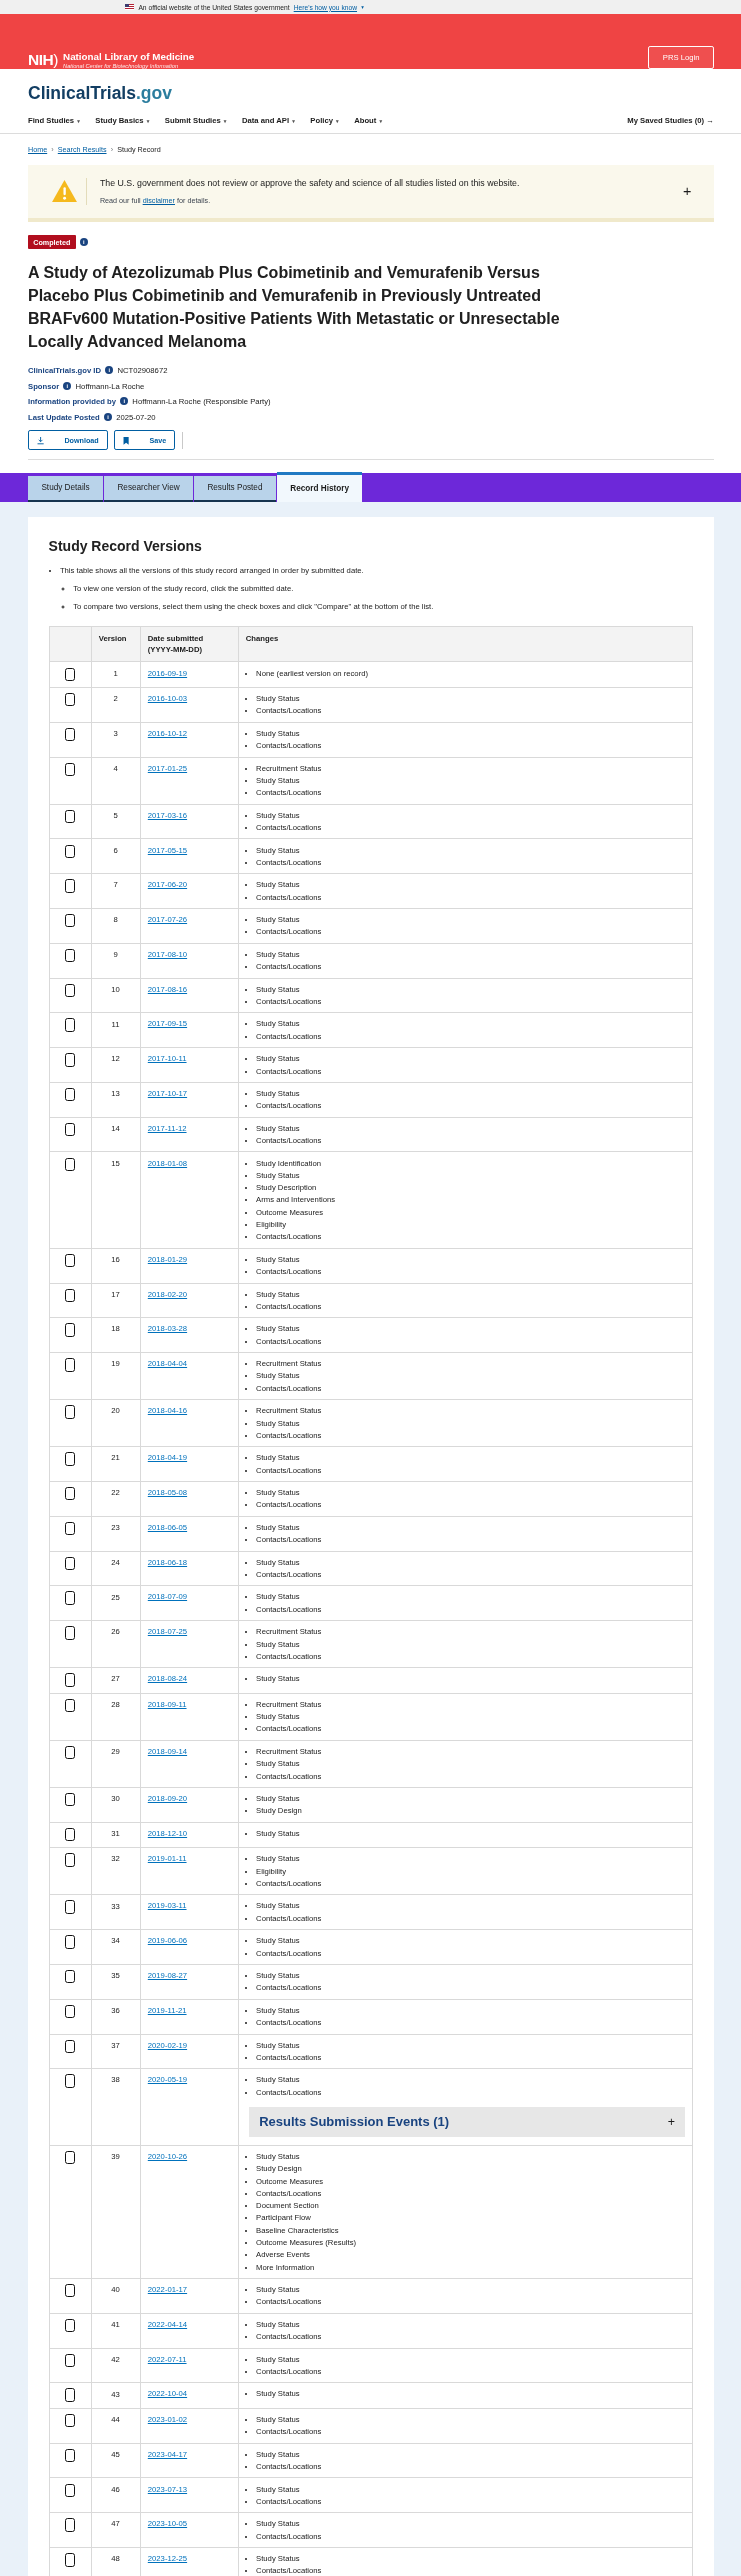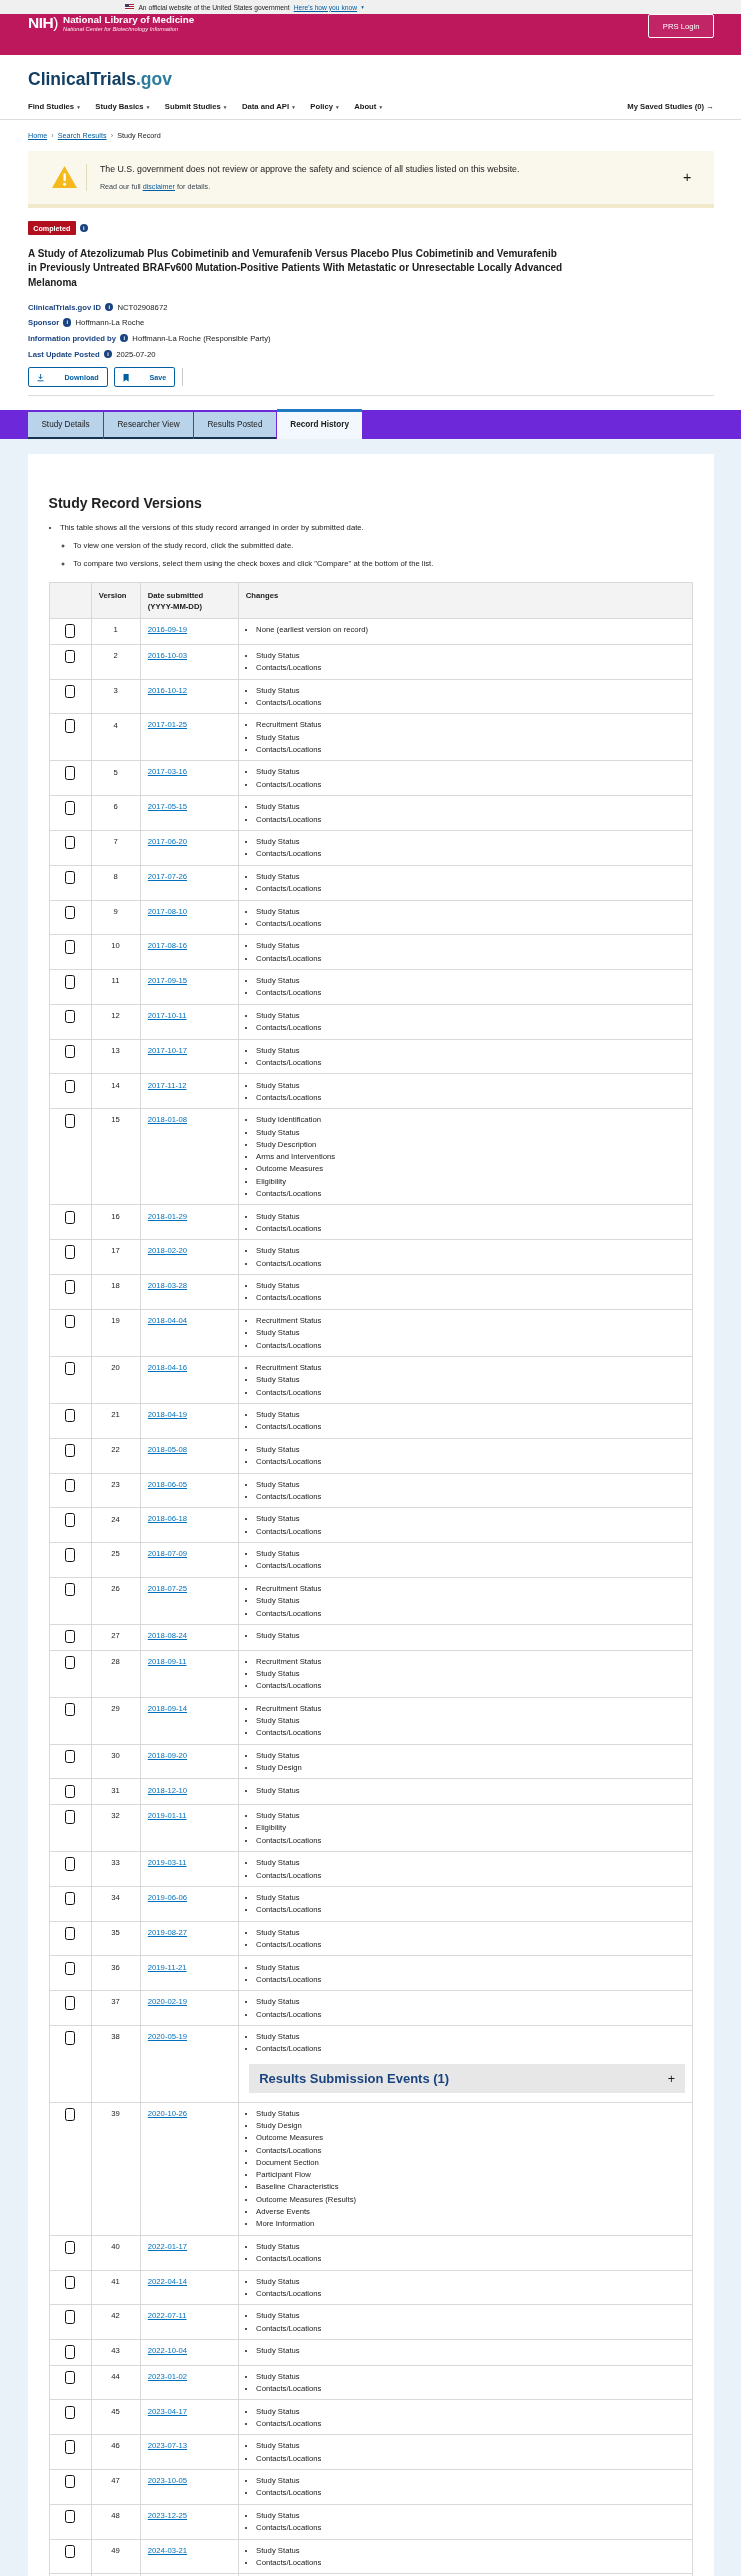--- a/index.html
+++ b/index.html
@@ -6,21 +6,21 @@
   html,body { width:742px; background:#fff; font-family:"Liberation Sans", sans-serif; color:#1b1b1b; }
 
   
   .gov-banner { background:#f0f0f0; height:14.4px; display:flex; align-items:center; padding-left:125px; font-size:6.7px; gap:4.1px; }
   .flag { width:9.3px; height:6.2px; position:relative; background:repeating-linear-gradient(#b22234 0 1px,#fff 1px 2.1px); flex:0 0 auto; }
   .flag::before { content:""; position:absolute; left:0; top:0; width:4.1px; height:3.1px; background:#3c3b6e; }
   .gov-banner a { color:#005ea2; }
   .caret { font-size:5.2px; color:#005ea2; }
 
   
-  .nlm-header { background:#be185d; height:41px; display:flex; align-items:flex-start; padding:0 28px; color:#fff; }
+  .nlm-header { background:#ef4444; height:55px; display:flex; align-items:flex-end; padding:0 28px; color:#fff; }
   .nih-mark { font-weight:800; font-size:15.5px; letter-spacing:-0.5px; color:#fff; margin-right:5.2px; }
   .nih-mark .paren { font-weight:400; }
   .nlm-titles .t1 { font-size:9.8px; font-weight:700; }
   .nlm-titles .t2 { font-size:5.7px; font-style:italic; opacity:.9; margin-top:1px; }
   .prs-btn { margin-left:auto; border:0.5px solid #fff; border-radius:2.1px; background:rgba(255,255,255,.06); color:#fff; font-size:7.7px; padding:6.2px 13.4px; cursor:pointer; }
 
   
   .site-head { padding:13.4px 28px 0 28px; border-bottom:0.5px solid #dcdcdc; }
   .ct-logo { font-size:17.5px; font-weight:800; color:#123e63; }
   .ct-logo .gov { color:#2b7d9e; font-weight:800; }
@@ -42,38 +42,38 @@
   .alert-body { padding-left:13.4px; flex:1; }
   .alert-title { font-size:8.8px; font-weight:400; }
   .alert-sub { font-size:7.2px; margin-top:7.2px; color:#3d4551; }
   .alert-sub a { color:#005ea2; }
   .alert-plus { font-size:14.4px; font-weight:300; padding:0 7.2px; cursor:pointer; }
 
   
   .status-row { margin-top:13.4px; display:flex; align-items:center; gap:4.1px; }
   .badge { background:#b10e1e; color:#fff; font-size:7.2px; font-weight:700; padding:2.6px 5.2px; border-radius:1px; }
   .info-i { display:inline-flex; width:8.2px; height:8.2px; border-radius:50%; background:#1a4480; color:#fff; font-size:5.7px; font-weight:700; align-items:center; justify-content:center; font-style:normal; }
-  .study-title { margin-top:11.3px; font-size:10px; font-weight:700; line-height:1.45; width:78%; color:#202020; }
+  .study-title { margin-top:11.3px; font-size:16px; font-weight:700; line-height:1.45; width:78%; color:#202020; }
   .meta { margin-top:12.4px; }
   .meta-row { display:flex; align-items:flex-start; gap:4.1px; margin-bottom:6.7px; font-size:7.7px; }
   .meta-label { color:#1a4480; font-weight:700; }
 
   .actions { margin-top:8.2px; border-bottom:0.5px solid #dcdcdc; padding-bottom:8.2px; display:flex; align-items:center; gap:6.2px; }
   .btn-outline { display:flex; align-items:flex-end; gap:20px; border:0.5px solid #005ea2; color:#005ea2; background:#fff; font-size:7.2px; font-weight:600; border-radius:2.1px; padding:4.6px 8.2px; cursor:pointer; }
   .v-div { width:0.5px; height:17.5px; background:#c9c9c9; }
 
   
   .tabs-band { margin-top:13.4px; background:#6d28d9; height:29px; display:flex; align-items:flex-end; padding-left:28px; }
   .tab { font-size:8.2px; padding:7.7px 13.4px; background:#b9d3ea; color:#1b1b1b; border-bottom:2.1px solid #16334f; margin-right:1px; cursor:pointer; font-weight:400; }
   .tab.active { background:#f2f8fd; font-weight:700; border-bottom:none; border-top:3.1px solid #2079c3; padding-top:8.8px; padding-bottom:9.3px; position:relative; top:0; }
 
   
   .section-bg { background:#e9f1f9; padding:15.5px 28px 15.5px 28px; }
   .card { background:#fff; padding:20.6px; }
-  .rh-heading { font-size:14px; font-weight:700; color:#212121;margin-top:20px; }
+  .rh-heading { font-size:14px; font-weight:700; color:#212121; }
   .rh-intro { margin-top:11.3px; font-size:7.7px; line-height:1.5; }
   .rh-intro ul { padding-left:11.3px; }
   .rh-intro ul ul { padding-left:13.4px; margin-top:6.2px; }
   .rh-intro li { margin-bottom:6.2px; }
 
   
   table.versions { border-collapse:collapse; margin-top:13.4px; width:100%; }
   .versions th, .versions td { border:0.5px solid #d9d9d9; vertical-align:top; font-size:7.7px; }
   .versions thead th { background:#f3f3f3; text-align:left; font-weight:700; padding:6.2px 7.2px; white-space:pre-line; line-height:1.45; }
   .versions td { padding:4.1px 7.2px; background:#fff; }

